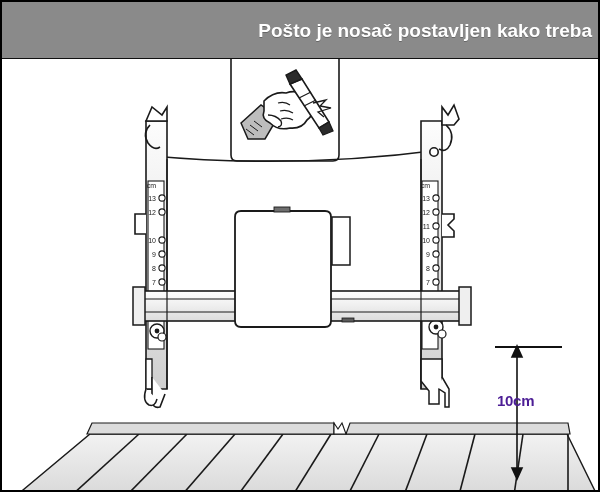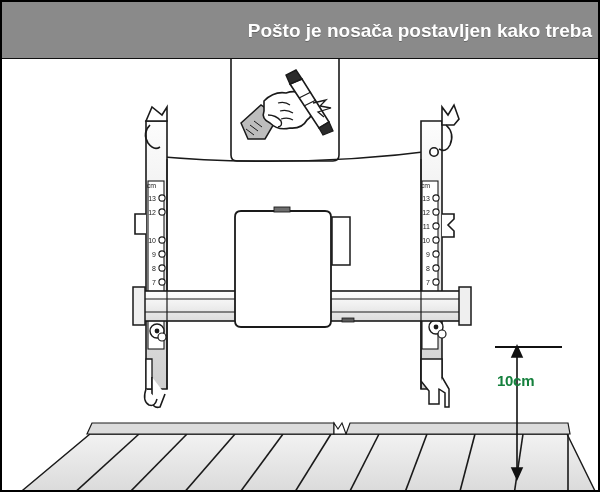--- a/index.html
+++ b/index.html
@@ -36,36 +36,36 @@
 
   
   #drawing{
     position:absolute;left:0;top:57px;width:600px;height:433px;
   }
   #drawing svg{display:block;}
 
   
   #dim-label{
     position:absolute;
-    left:495px;top:370px;
+    left:495px;top:390px;
     font-size:15px;
     font-weight:bold;
-    color:#15803d;
+    color:#4c1d95;
     font-family:"Liberation Sans", sans-serif;
     letter-spacing:-0.3px;
     white-space:nowrap;
   }
 </style>
 </head>
 <body>
 
 <div id="screen">
 
   <div id="header-band">
-    <div class="hdr-line">Pošto je nosača postavljen kako treba</div>
+    <div class="hdr-line">Pošto je nosač postavljen kako treba</div>
   </div>
 
   <div id="drawing">
     <svg width="600" height="433" viewBox="0 0 600 433" xmlns="http://www.w3.org/2000/svg">
 
       <defs>
         <linearGradient id="slatGrad" x1="0" y1="0" x2="0" y2="1">
           <stop offset="0%" stop-color="#f2f2f2"></stop>
           <stop offset="100%" stop-color="#d9d9d9"></stop>
         </linearGradient>

